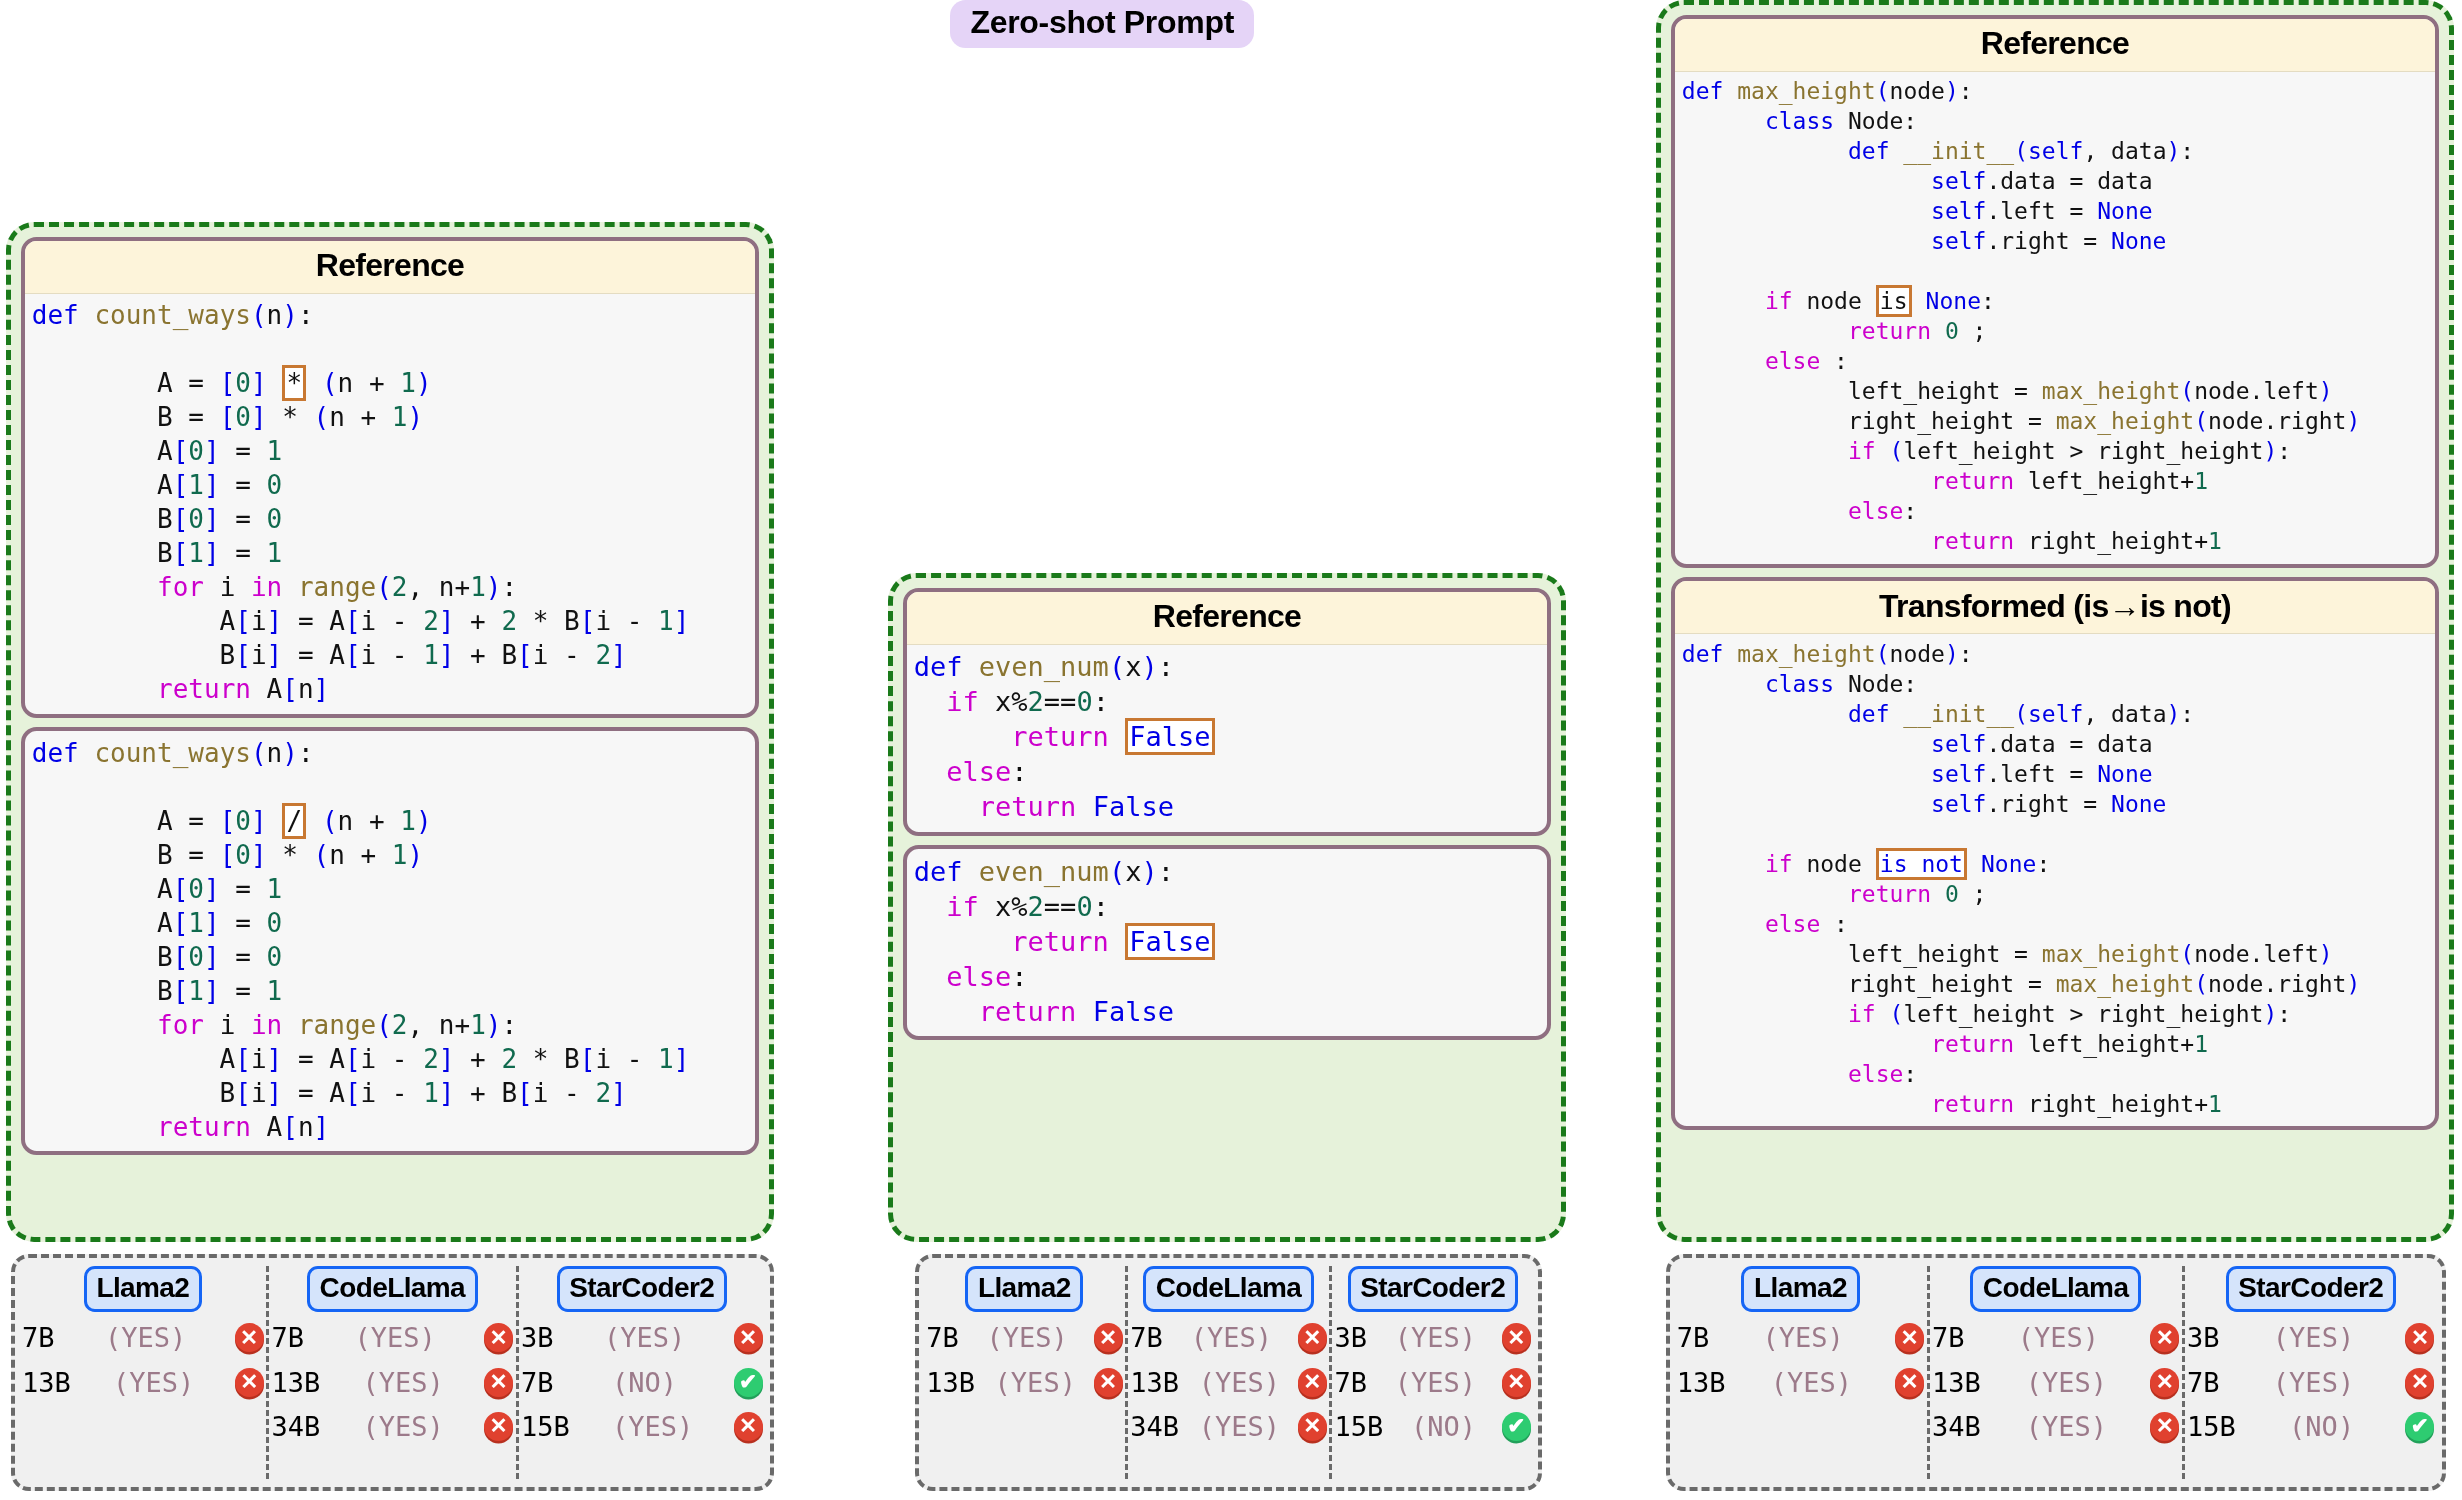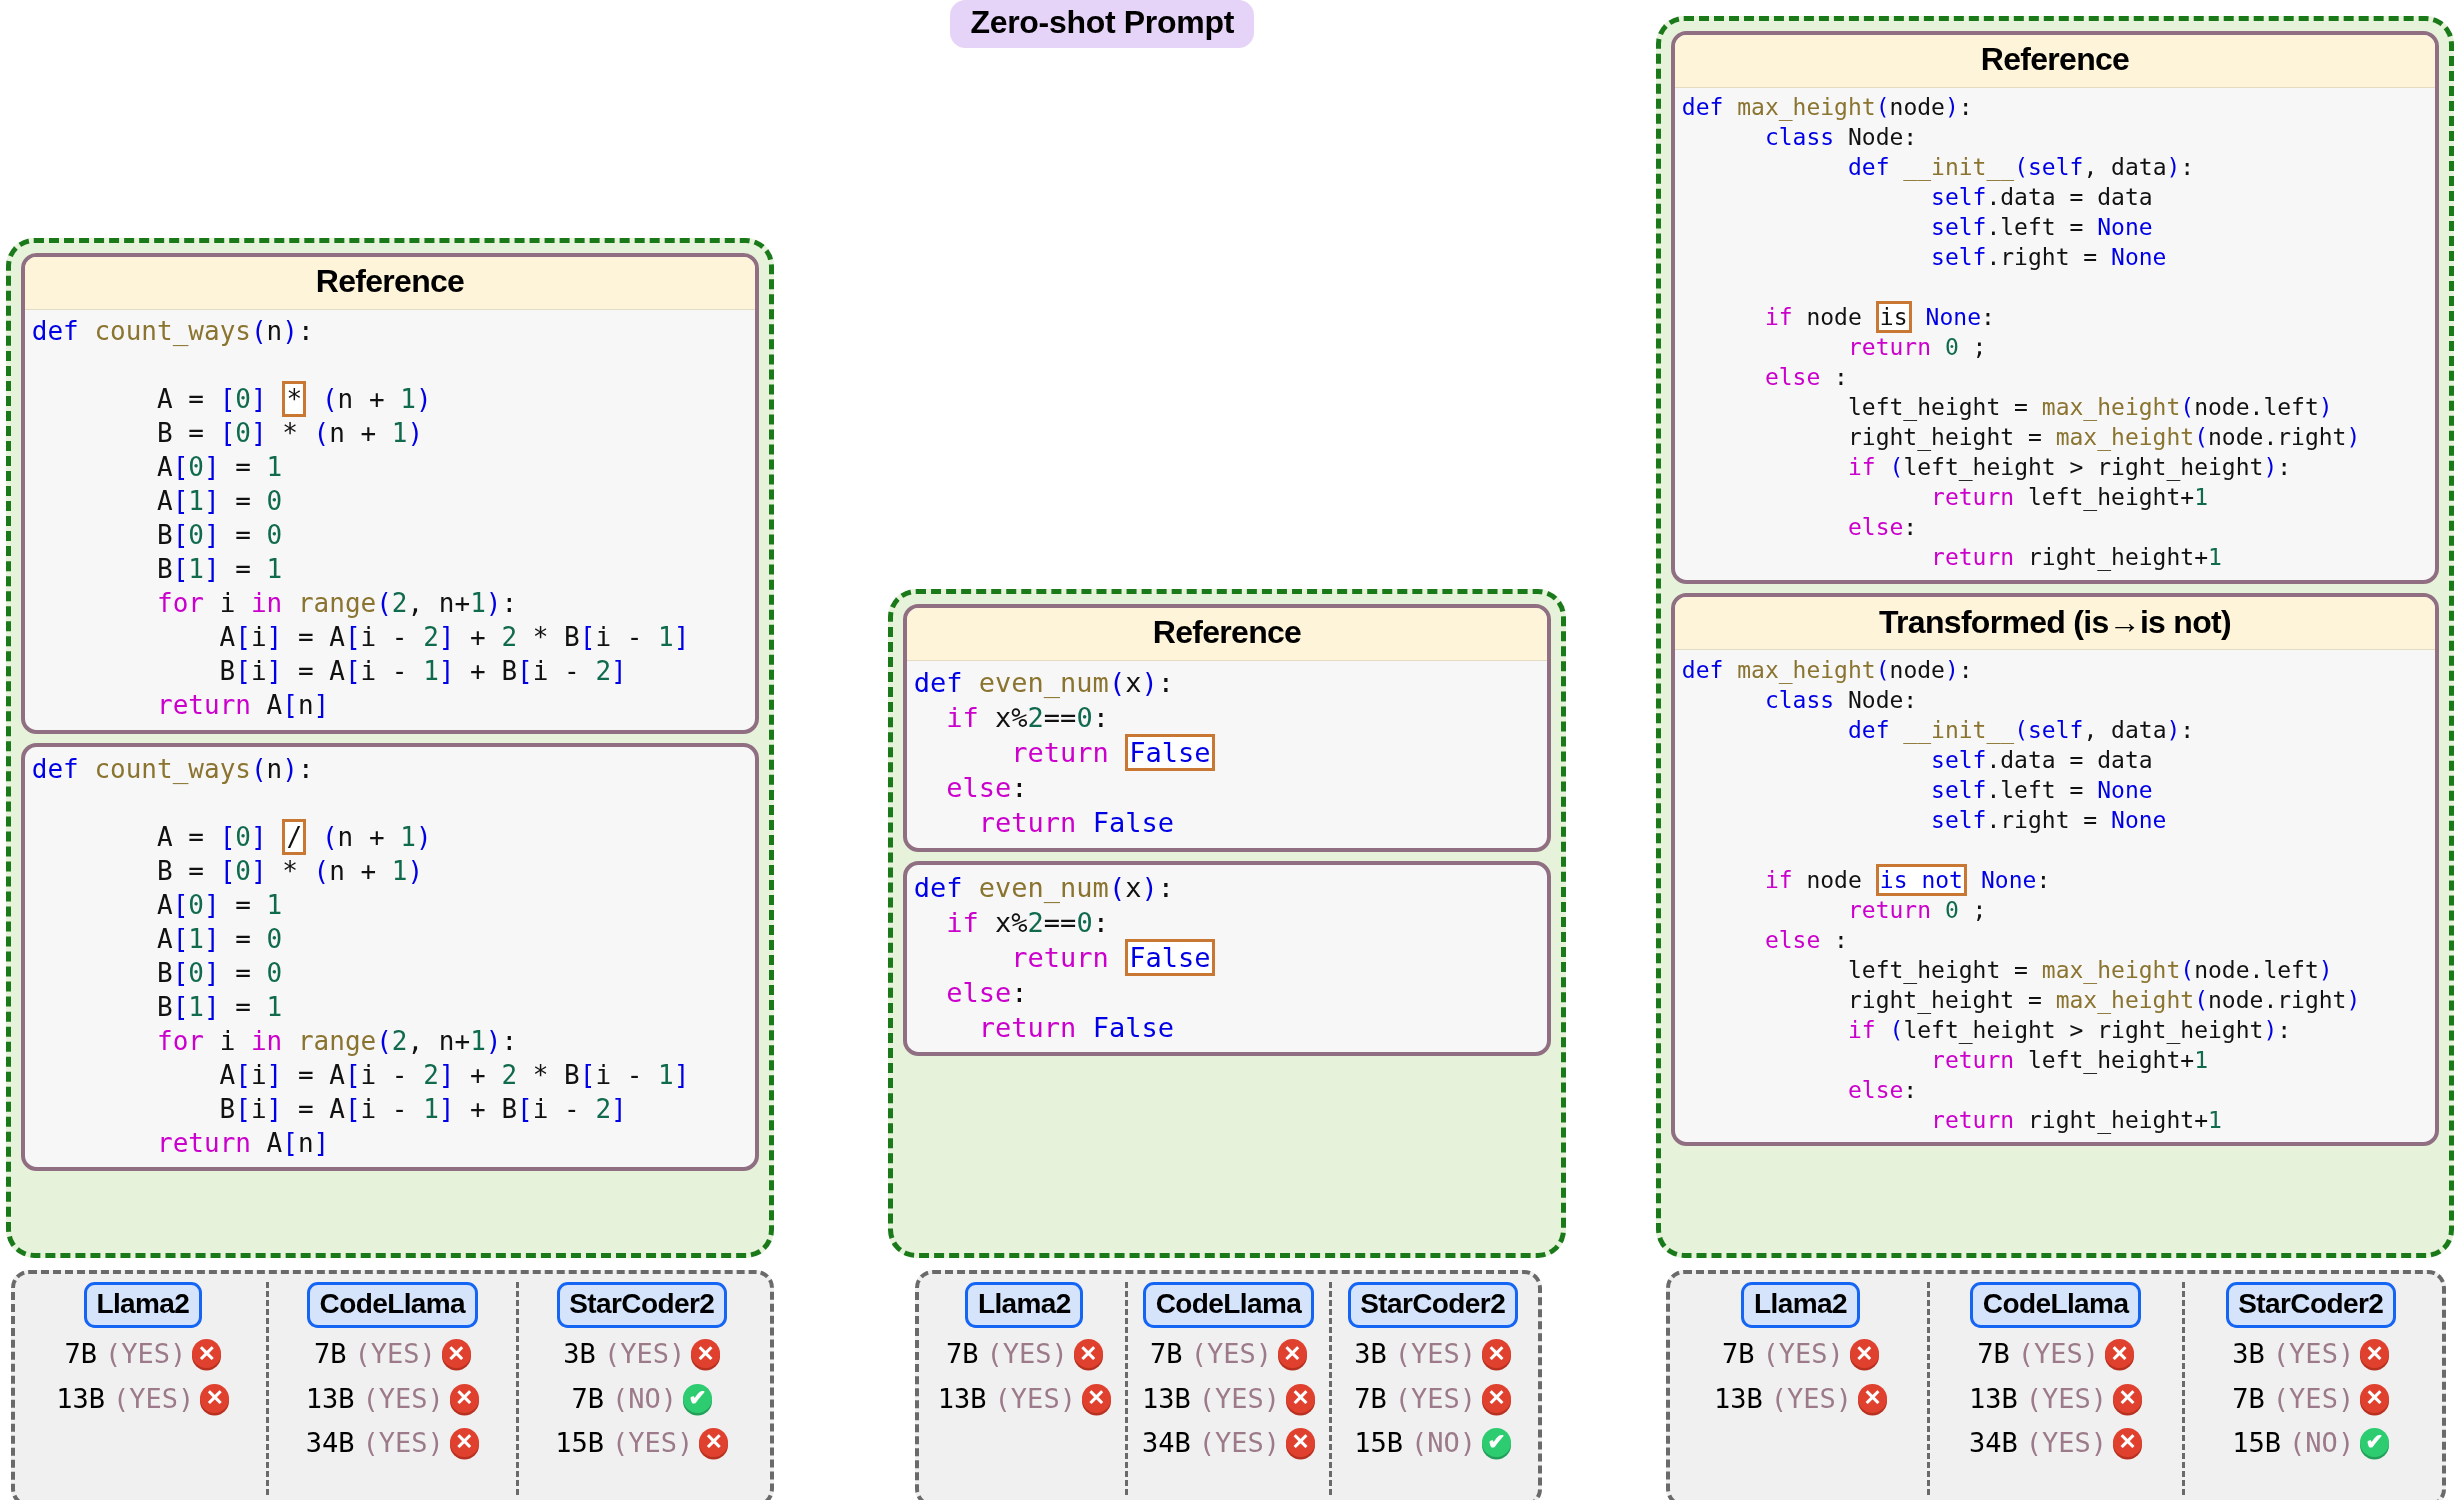--- a/index.html
+++ b/index.html
@@ -1,20 +1,20 @@
 <!DOCTYPE html>
 <html style="font-size:9.6px"><head>
 <meta charset="utf-8">
 <style>
   html,body{margin:0;padding:0;background:#ffffff;}
   body{width:2462px;height:1501px;position:relative;overflow:hidden;
        font-family:"Liberation Sans",sans-serif;}
 
   
-  .col{position:absolute;top:16px;height:1208px;}
+  .col{position:absolute;top:0;height:1208px;}
   #col-left{left:0;width:798px;}
   #col-mid{left:828px;width:798px;}
   #col-right{left:1644px;width:818px;}
 
   
   #prompt-block{position:absolute;left:828px;top:0;width:798px;}
   .prompt-badge{display:inline-block;background:#e5d4f7;border-radius:15.6px;
       padding:4.2px 20.4px 6.6px 20.4px;font-weight:bold;font-size:32px;color:#000;
       letter-spacing:-0.3px;margin-left:122px;}
   .prompt-text{font-family:"DejaVu Sans Mono","Liberation Mono",monospace;
@@ -48,21 +48,21 @@
   
   .results{position:absolute;background:#f0f0f0;border:4.2px dashed #6a6a6a;
       border-radius:18px;box-sizing:border-box;display:flex;padding:8.4px 4.8px;}
   .rescol{flex:1;display:flex;flex-direction:column;align-items:center;
       border-right:3px dashed #6a6a6a;padding:0 2.4px;}
   .rescol:last-child{border-right:none;}
   .model-chip{background:#d5e4fb;border:3.6px solid #1565f5;border-radius:10.8px;
       font-weight:bold;font-size:28px;color:#000;padding:2.4px 9.6px 4.8px 9.6px;
       letter-spacing:-0.6px;white-space:nowrap;}
   .res-rows{margin-top:10.8px;width:100%;}
-  .res-row{display:flex;align-items:center;justify-content:center;
+  .res-row{display:flex;align-items:center;justify-content:space-between;
       font-family:"DejaVu Sans Mono","Liberation Mono",monospace;
       font-size:27px;margin-bottom:13.2px;white-space:nowrap;}
   .rsize{color:#000;}
   .rans{color:#9c7a8a;margin-left:8px;}
   .badge{width:29px;height:29px;border-radius:50%;margin-left:6px;flex:none;
       display:flex;align-items:center;justify-content:center;color:#fff;
       font-family:"Liberation Sans",sans-serif;font-weight:bold;font-size:21.6px;
       line-height:1;}
   .badge.bad{background:#e0412f;box-shadow:0 2.4px 0 #b8301f;}
   .badge.good{background:#2ecc71;box-shadow:0 2.4px 0 #22a05a;}

